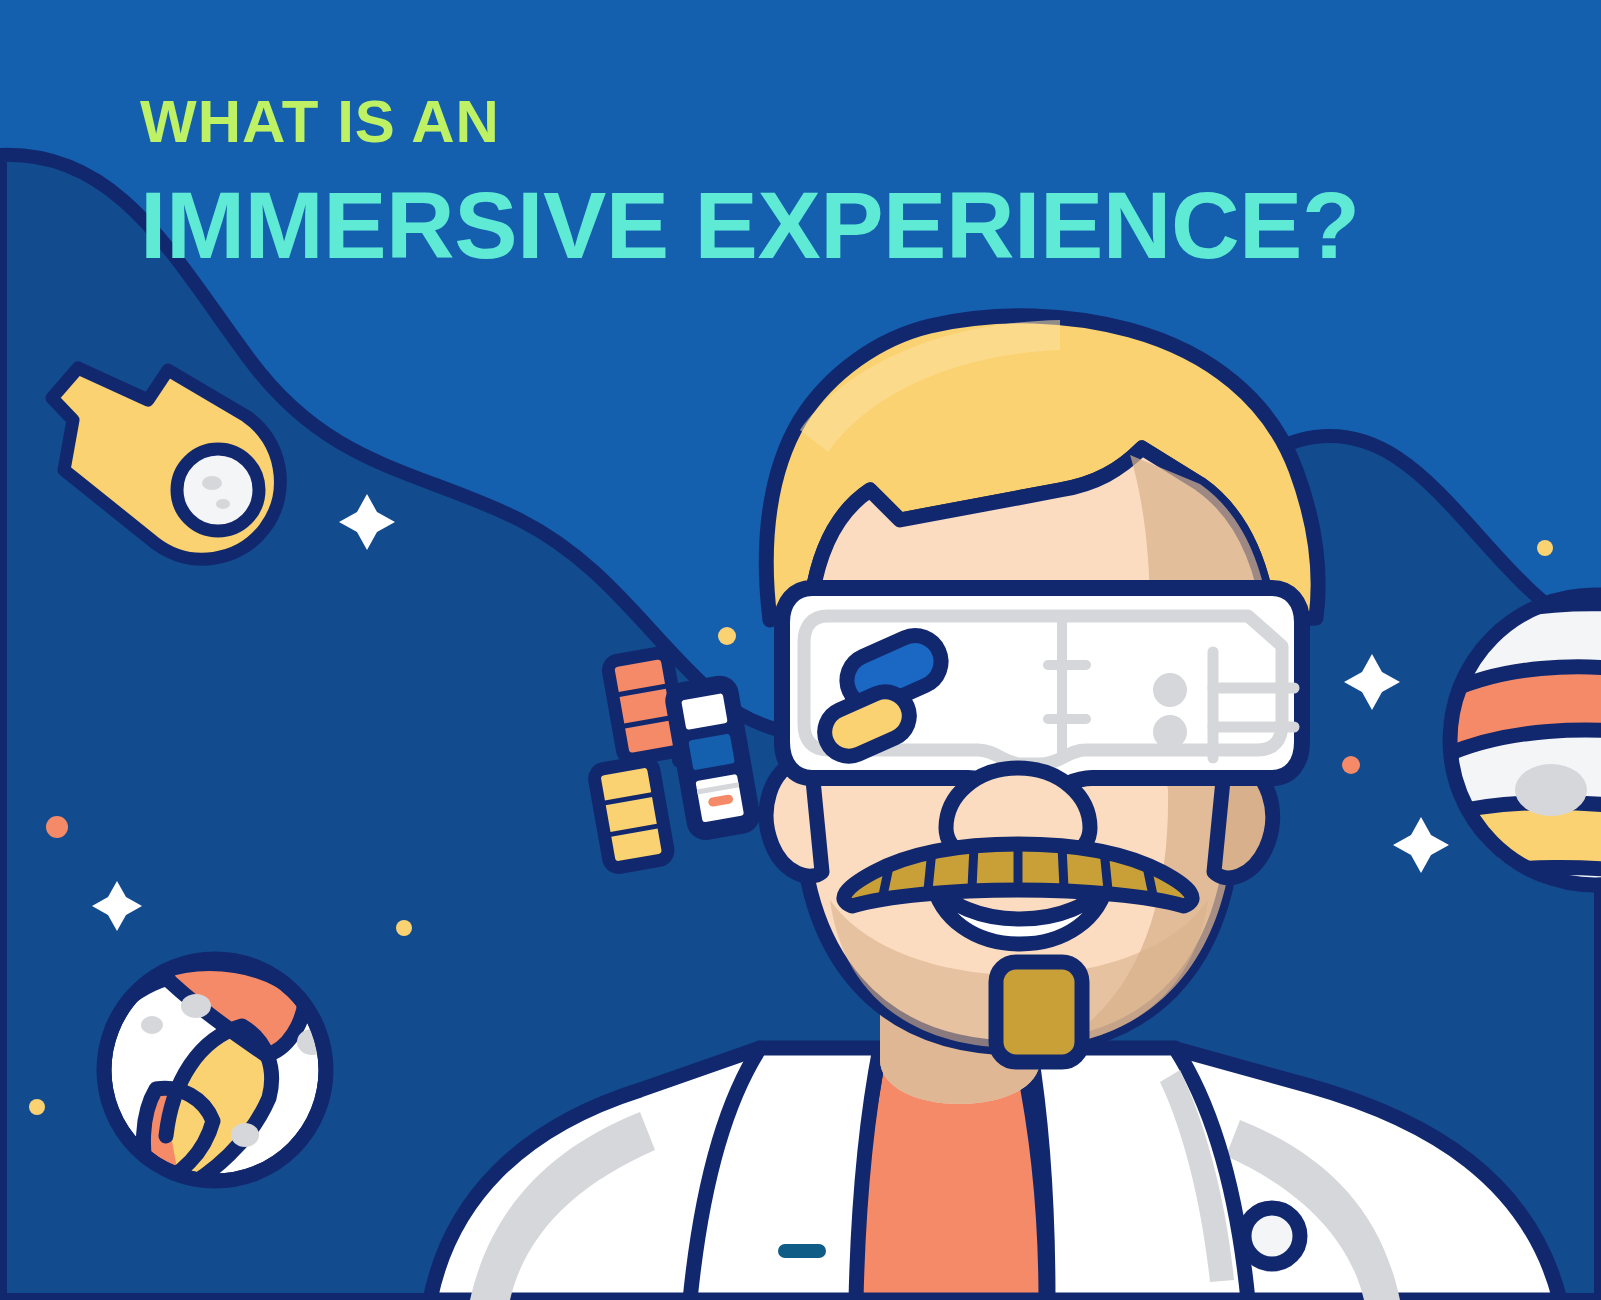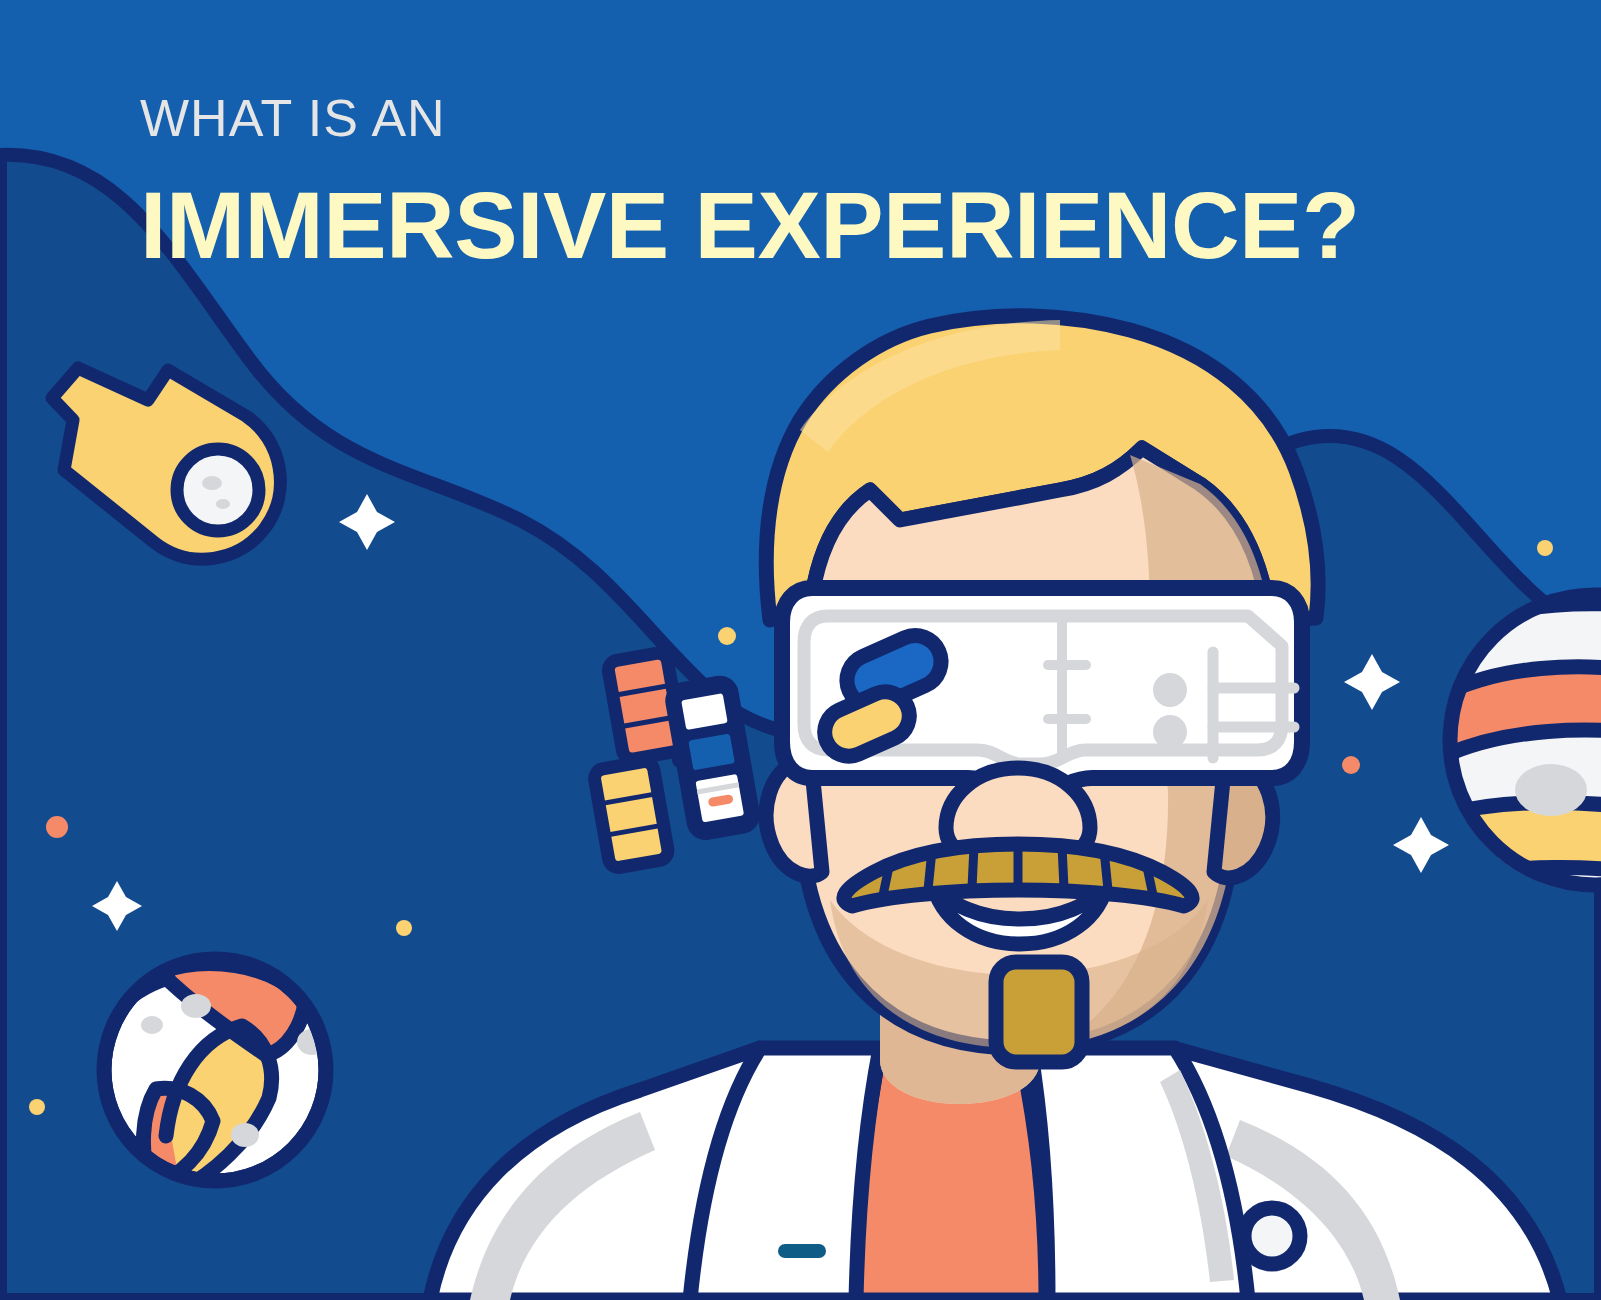--- a/index.html
+++ b/index.html
@@ -16,28 +16,28 @@
     overflow:hidden;
     background:#1560ae;
   }
   #art { position:absolute; left:0; top:0; width:1601px; height:1300px; }
 
   
   .txt-layer { position:absolute; left:0; top:0; width:1601px; height:1300px; pointer-events:none; }
 
   #headline-1 {
     position:absolute; left:140px; top:92px;
-    font-size:52px; font-weight:400; letter-spacing:1px;
-    color:#e5e5e5; line-height:1;
+    font-size:60px; font-weight:700; letter-spacing:1px;
+    color:#bef264; line-height:1;
     white-space:nowrap;
   }
   #headline-2 {
     position:absolute; left:140px; top:178px;
     font-size:95px; font-weight:700; letter-spacing:-0.5px;
-    color:#fef9c3; line-height:1;
+    color:#5eead4; line-height:1;
     white-space:nowrap;
   }
   #body-copy {
     position:absolute; left:96px; top:576px;
     width:520px;
     font-size:35px; line-height:1.42;
     color:#ffffff; font-weight:400;
   }
   #body-copy .lead { font-weight:700; }
 </style>

